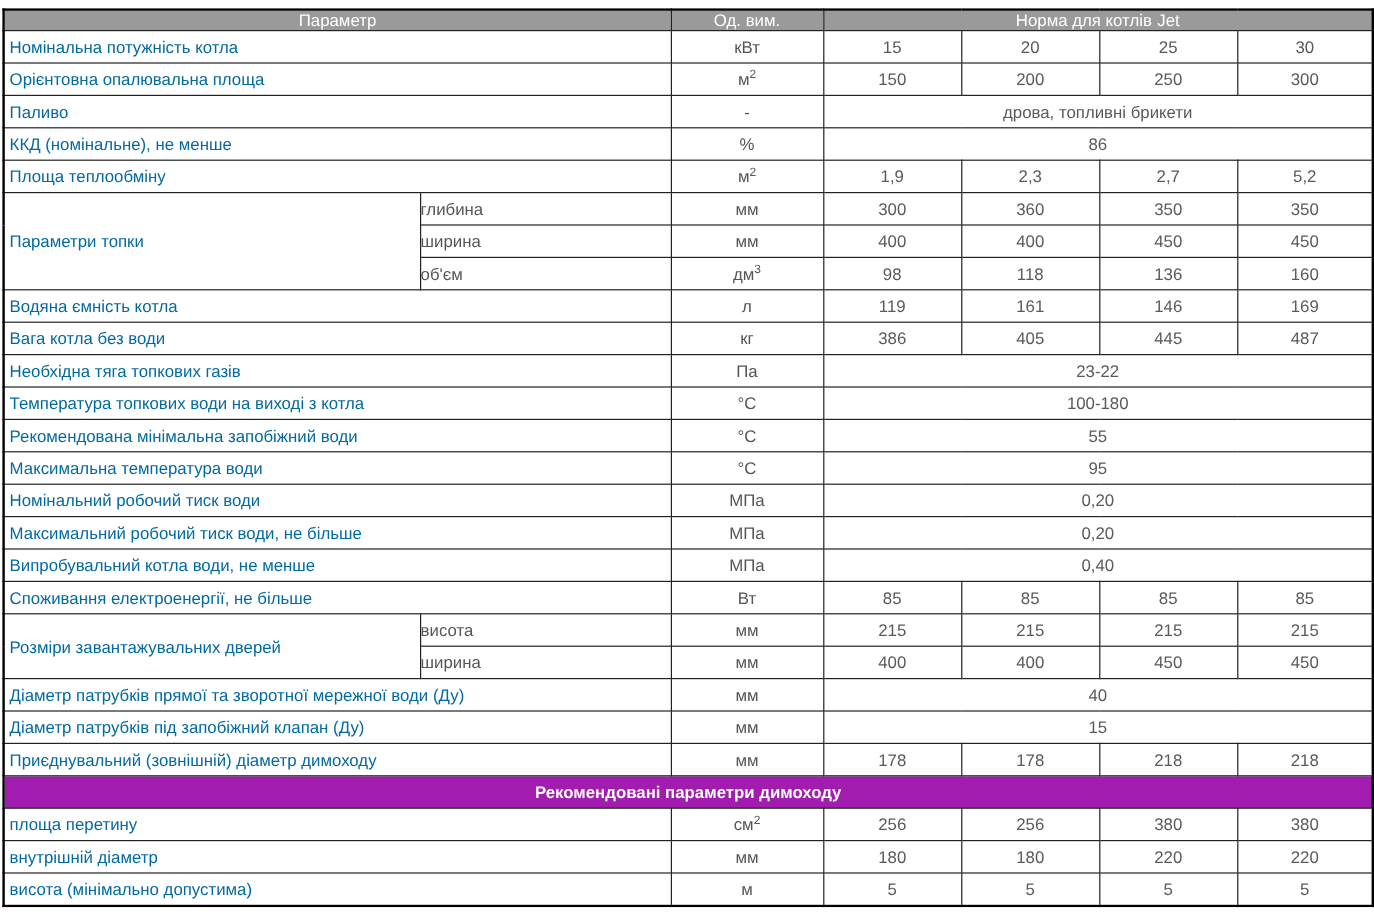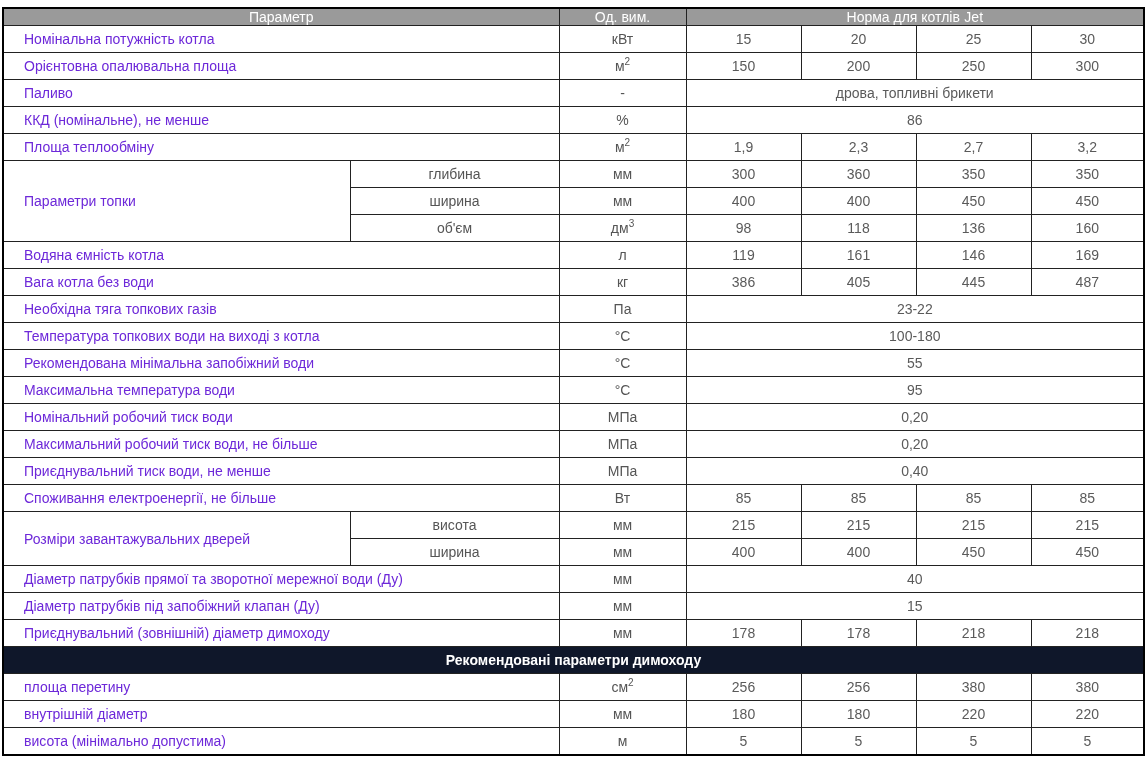--- a/index.html
+++ b/index.html
@@ -3,25 +3,25 @@
 <meta charset="utf-8">
 <style>
   html,body{margin:0;padding:0;background:#fff;}
   body{padding:7px 0 0 2px;font-family:"Liberation Sans","DejaVu Sans",sans-serif;}
   table{border-collapse:collapse;table-layout:fixed;width:1141px;border:2px solid #000;}
   td,th{border:1px solid #222;font-size:14px;overflow:hidden;padding:0;vertical-align:middle;}
   tr{height:27px;}
   tr.head{height:16px;}
   th{background:#9a9a9a;color:#fff;font-weight:normal;text-align:center;}
   .norm-bold{font-weight:normal;margin-left:.32em;}
-  td.param{color:#6d28d9;text-align:left;padding:0 20px;}
-  td.sub{color:#555;text-align:center;}
+  td.param{color:#0369a1;text-align:left;padding:0 4px;}
+  td.sub{color:#555;text-align:left;}
   td.unit{color:#555;text-align:center;}
   td.val{color:#5a5a5a;text-align:center;}
-  tr.section td{background:#0f172a;color:#fff;font-weight:bold;text-align:center;}
+  tr.section td{background:#a21caf;color:#fff;font-weight:bold;text-align:center;}
   sup{font-size:10px;line-height:0;}
 </style>
 </head>
 <body>
 
 <table>
   <colgroup>
     <col style="width:347px">
       <col style="width:209px">
       <col style="width:127px">
@@ -63,21 +63,21 @@
         <td colspan="2" class="param">ККД (номінальне), не менше</td>
         <td class="unit">%</td>
         <td colspan="4" class="val">86</td>
       </tr>
       <tr>
         <td colspan="2" class="param">Площа теплообміну</td>
         <td class="unit">м<sup>2</sup></td>
         <td class="val">1,9</td>
         <td class="val">2,3</td>
         <td class="val">2,7</td>
-        <td class="val">3,2</td>
+        <td class="val">5,2</td>
       </tr>
       <tr>
         <td rowspan="3" class="param">Параметри топки</td>
         <td class="sub">глибина</td>
         <td class="unit">мм</td>
         <td class="val">300</td>
         <td class="val">360</td>
         <td class="val">350</td>
         <td class="val">350</td>
       </tr>
@@ -137,21 +137,21 @@
         <td colspan="2" class="param">Номінальний робочий тиск води</td>
         <td class="unit">МПа</td>
         <td colspan="4" class="val">0,20</td>
       </tr>
       <tr>
         <td colspan="2" class="param">Максимальний робочий тиск води, не більше</td>
         <td class="unit">МПа</td>
         <td colspan="4" class="val">0,20</td>
       </tr>
       <tr>
-        <td colspan="2" class="param">Приєднувальний тиск води, не менше</td>
+        <td colspan="2" class="param">Випробувальний котла води, не менше</td>
         <td class="unit">МПа</td>
         <td colspan="4" class="val">0,40</td>
       </tr>
       <tr>
         <td colspan="2" class="param">Споживання електроенергії, не більше</td>
         <td class="unit">Вт</td>
         <td class="val">85</td>
         <td class="val">85</td>
         <td class="val">85</td>
         <td class="val">85</td>

